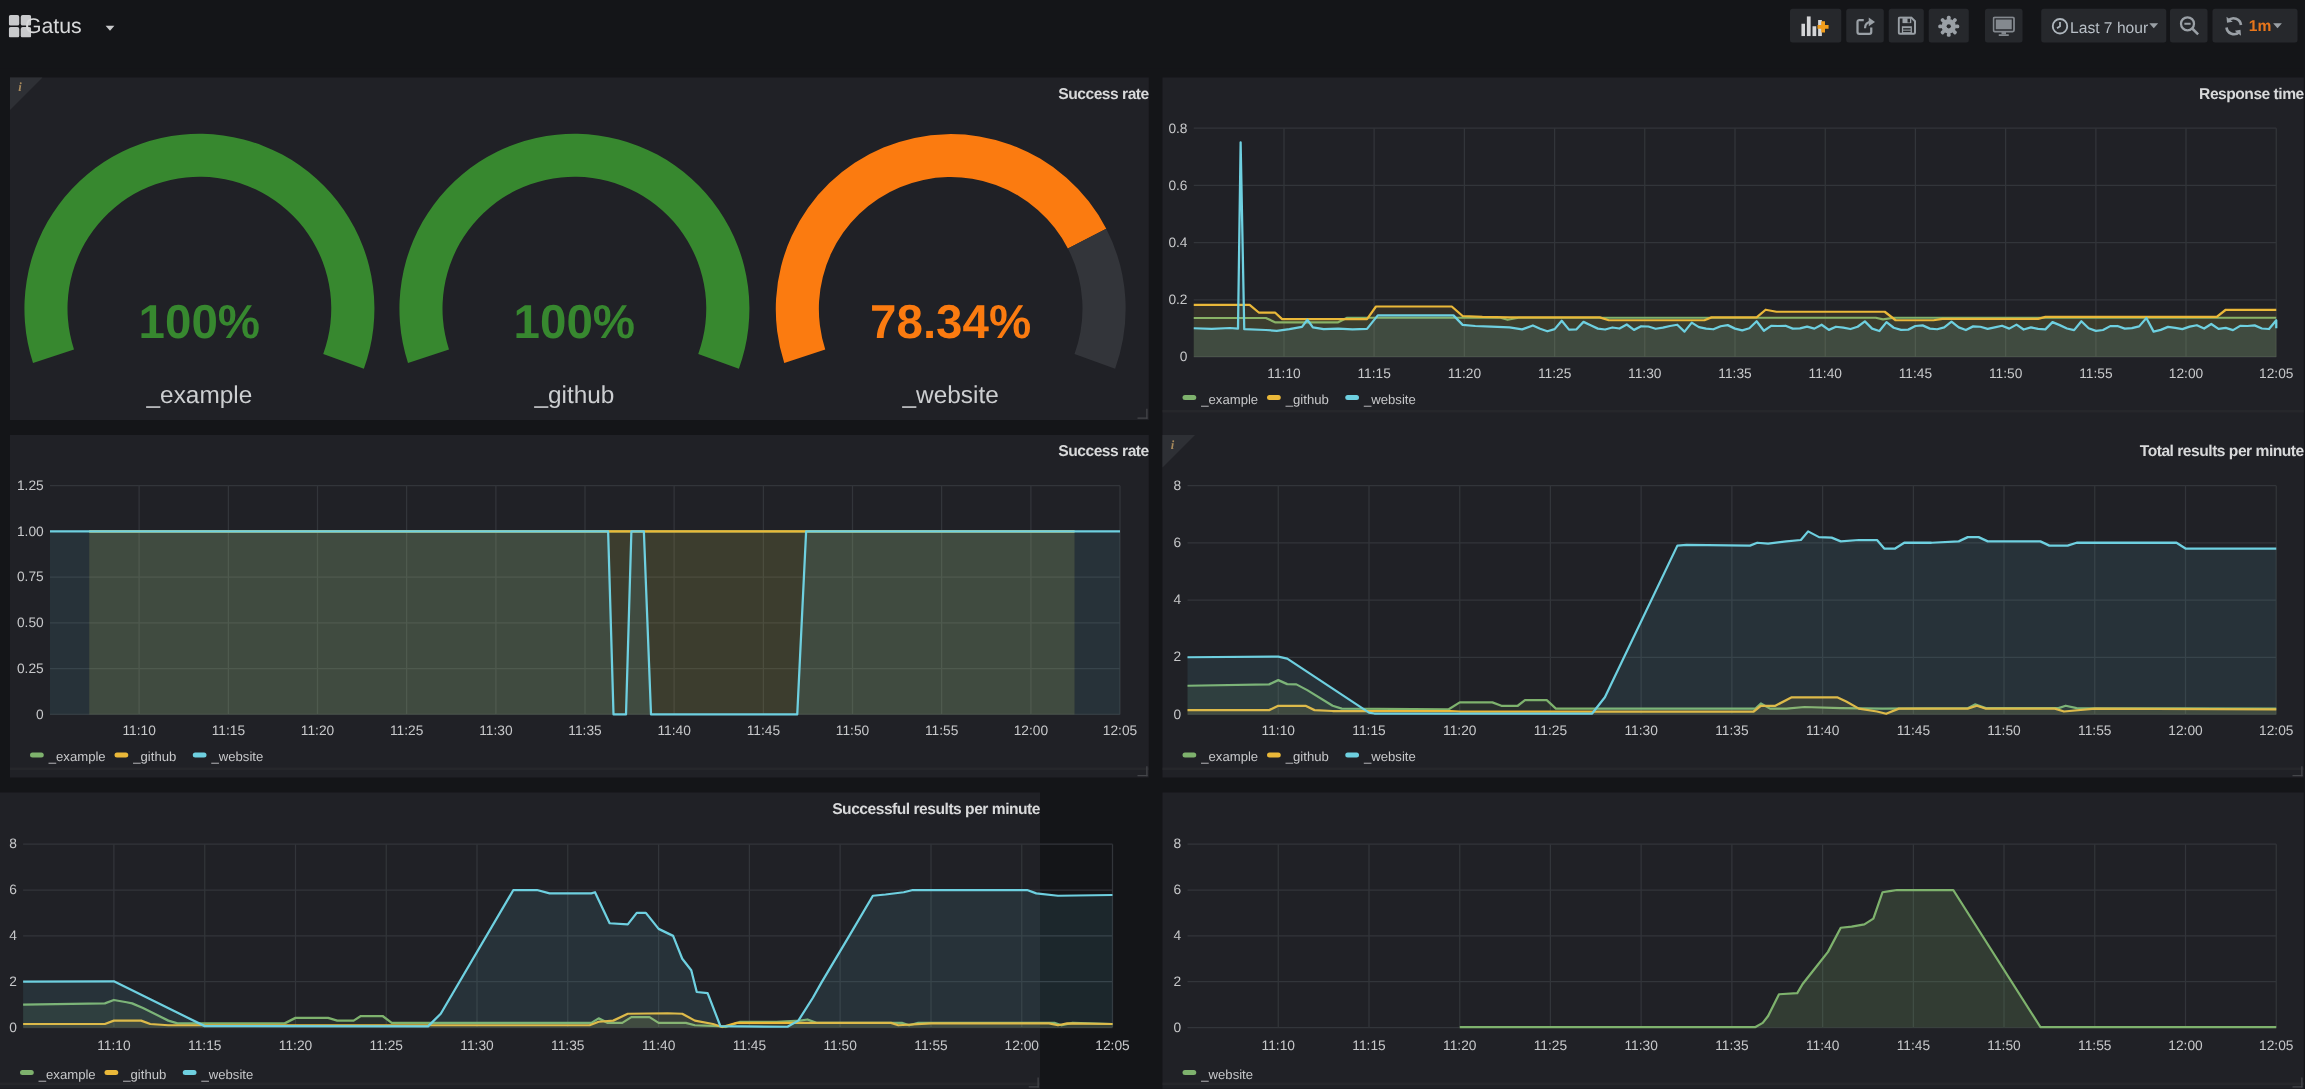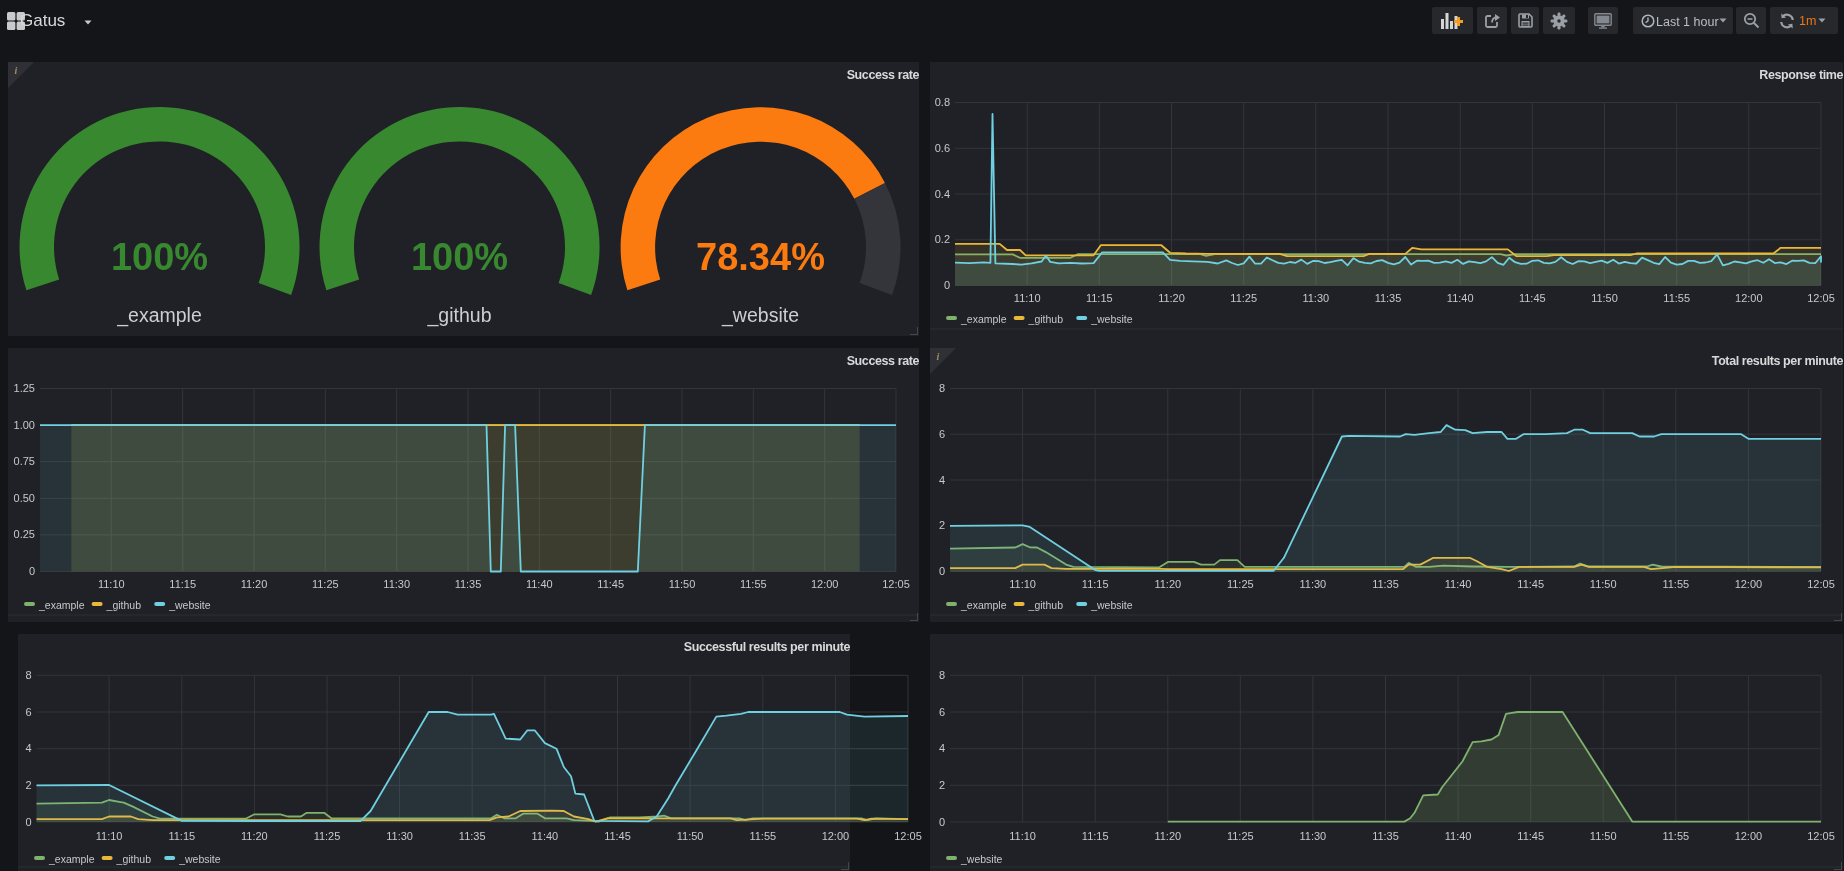--- a/index.html
+++ b/index.html
@@ -72,40 +72,40 @@
           <rect x="2.6" y="2.6" width="12.8" height="7.8" fill="#84898f"></rect>
           <rect x="7.2" y="12.4" width="3.6" height="2" fill="#84898f"></rect>
           <rect x="5" y="14.4" width="8" height="1.4" fill="#84898f"></rect>
         </svg></div>
     </div>
     <div class="nbtn" style="left:1633px;width:100px">
       <div style="position:absolute;left:8px;top:7px"><svg width="14" height="14" viewBox="0 0 14 14">
           <circle cx="7" cy="7" r="5.8" fill="none" stroke="#aeb6bd" stroke-width="1.5"></circle>
           <path d="M7,3.5 V7 L4.6,8.6" fill="none" stroke="#aeb6bd" stroke-width="1.4"></path>
         </svg></div>
-      <div style="position:absolute;left:23px;top:7.5px;font-size:12.5px;color:#b8bfc6">Last 1 hour</div>
+      <div style="position:absolute;left:23px;top:7.5px;font-size:12.5px;color:#b8bfc6">Last 7 hour</div>
       <svg width="8" height="5" style="position:absolute;left:86px;top:11px" viewBox="0 0 8 5">
         <path d="M0.5,0.5 L7.5,0.5 L4,4.5 Z" fill="#9aa0a6"></path>
       </svg>
     </div>
     <div class="nbtn" style="left:1736px;width:30px">
       <div style="position:absolute;left:7px;top:5px"><svg width="17" height="17" viewBox="0 0 17 17">
           <circle cx="7" cy="7" r="5.2" fill="none" stroke="#9aa0a6" stroke-width="1.8"></circle>
           <line x1="4.5" y1="7" x2="9.5" y2="7" stroke="#9aa0a6" stroke-width="1.6"></line>
           <line x1="11" y1="11" x2="15.5" y2="15.5" stroke="#9aa0a6" stroke-width="2"></line>
         </svg></div>
     </div>
     <div class="nbtn" style="left:1770px;width:68px">
       <div style="position:absolute;left:9px;top:6px"><svg width="16" height="16" viewBox="0 0 16 16">
           <path d="M13.8,7 A6 6 0 0 0 3.6,3.4" fill="none" stroke="#9aa0a6" stroke-width="2.1"></path>
           <path d="M2.2,0.4 L2.6,5.2 L7.2,4.4 Z" fill="#9aa0a6"></path>
           <path d="M2.2,9 A6 6 0 0 0 12.4,12.6" fill="none" stroke="#9aa0a6" stroke-width="2.1"></path>
           <path d="M13.8,15.6 L13.4,10.8 L8.8,11.6 Z" fill="#9aa0a6"></path>
         </svg></div>
-      <div style="position:absolute;left:29px;top:7px;font-size:12.5px;font-weight:400;color:#e8761b">1m</div>
+      <div style="position:absolute;left:29px;top:7px;font-size:12.5px;font-weight:700;color:#e8761b">1m</div>
       <svg width="8" height="5" style="position:absolute;left:48px;top:11px" viewBox="0 0 8 5">
         <path d="M0.5,0.5 L7.5,0.5 L4,4.5 Z" fill="#9aa0a6"></path>
       </svg>
     </div>
   </div>
 <div class="panel" style="left:8px;top:62px;width:911px;height:274px">
     <div class="ptitle">Success rate</div>
     <div class="icorner"></div>
     <div class="iglyph">i</div>
     <svg width="911" height="274" viewBox="0 0 911 274" style="position:absolute;left:0;top:0">
@@ -278,21 +278,21 @@
       <rect x="16.0" y="254" width="11" height="4" rx="2" fill="#7EB26D"></rect>
       <text x="31.0" y="261" class="leg">_example</text>
       <rect x="83.6" y="254" width="11" height="4" rx="2" fill="#EAB839"></rect>
       <text x="98.6" y="261" class="leg">_github</text>
       <rect x="146.2" y="254" width="11" height="4" rx="2" fill="#6ED0E0"></rect>
       <text x="161.2" y="261" class="leg">_website</text>
     </svg>
     <div style="position:absolute;left:0;top:266px;width:100%;height:2px;background:#26272b"></div>
     <div class="rsz"></div>
   </div>
-<div class="panel" style="left:18px;top:634px;width:832px;height:237px">
+<div class="panel" style="left:0;top:634px;width:832px;height:237px">
     <div class="ptitle">Successful results per minute</div>
     <svg width="911" height="237" viewBox="0 0 911 237" style="position:absolute;left:0;top:0">
       <line x1="18.5" y1="188.0" x2="890" y2="188.0" stroke="#32353a" stroke-width="1"></line>
       <line x1="18.5" y1="151.3" x2="890" y2="151.3" stroke="#32353a" stroke-width="1"></line>
       <line x1="18.5" y1="114.7" x2="890" y2="114.7" stroke="#32353a" stroke-width="1"></line>
       <line x1="18.5" y1="78.0" x2="890" y2="78.0" stroke="#32353a" stroke-width="1"></line>
       <line x1="18.5" y1="41.3" x2="890" y2="41.3" stroke="#32353a" stroke-width="1"></line>
       <line x1="91.1" y1="41.3" x2="91.1" y2="188" stroke="#32353a" stroke-width="1"></line>
       <line x1="163.8" y1="41.3" x2="163.8" y2="188" stroke="#32353a" stroke-width="1"></line>
       <line x1="236.4" y1="41.3" x2="236.4" y2="188" stroke="#32353a" stroke-width="1"></line>

